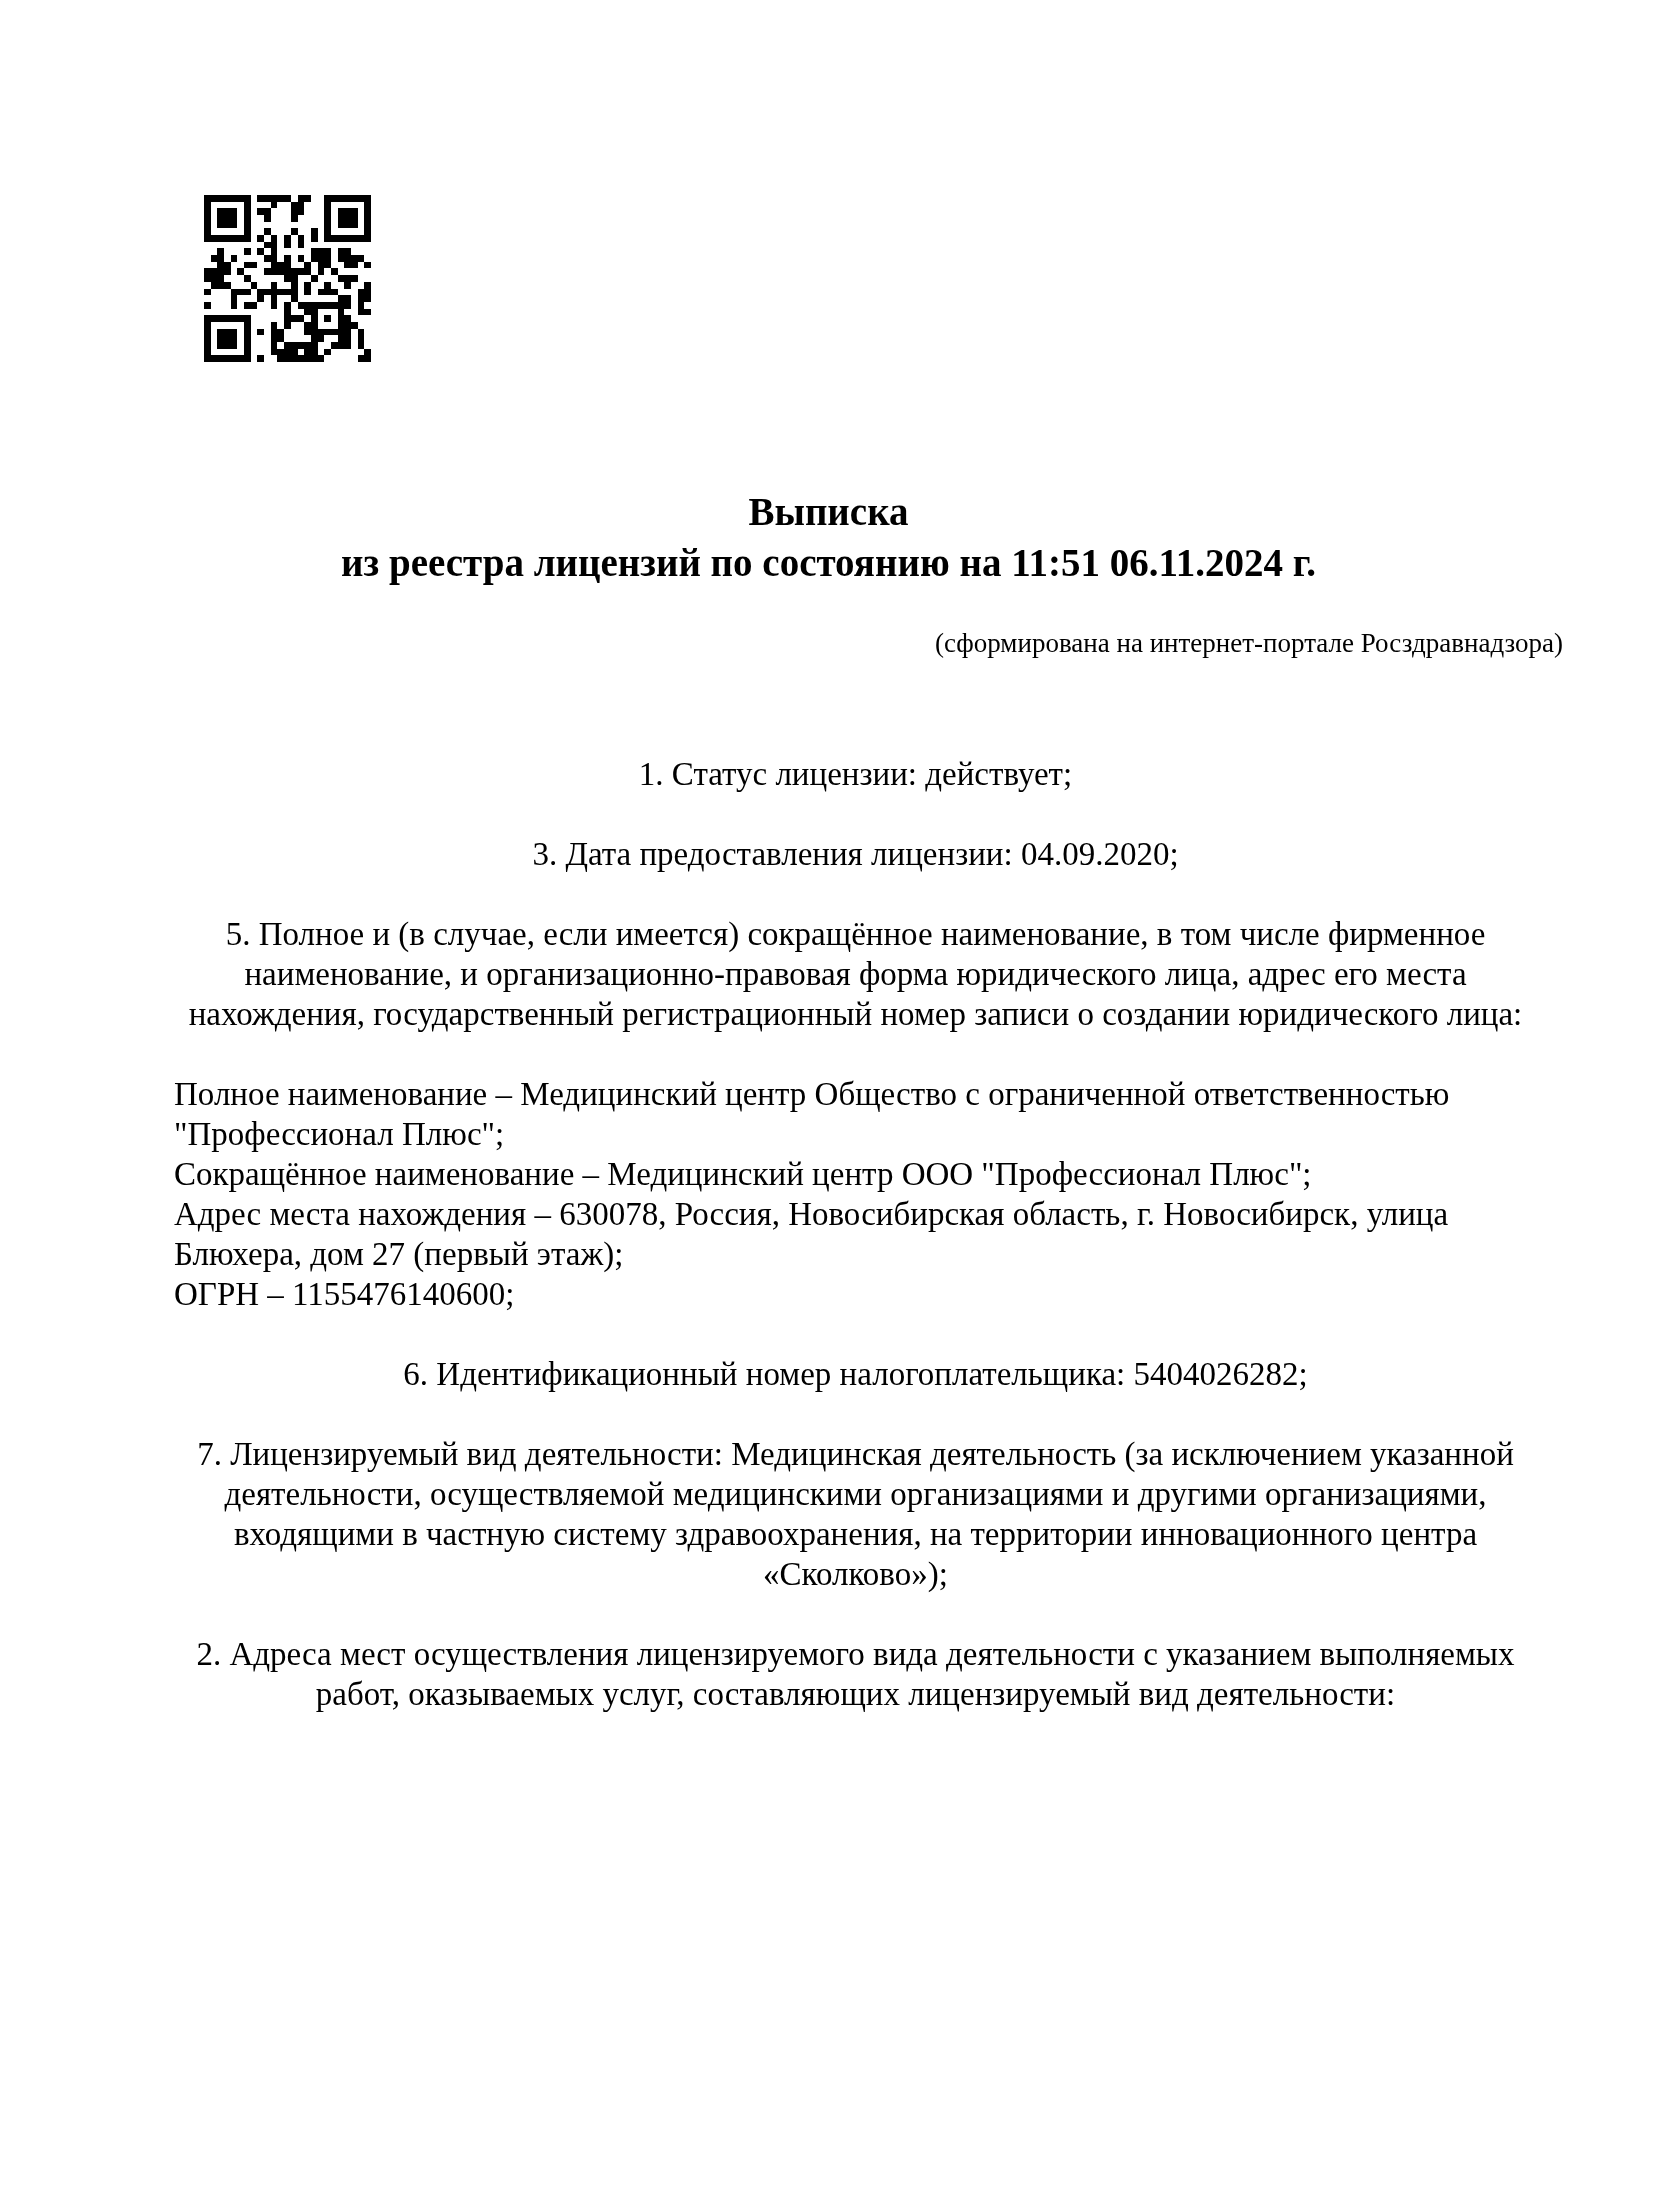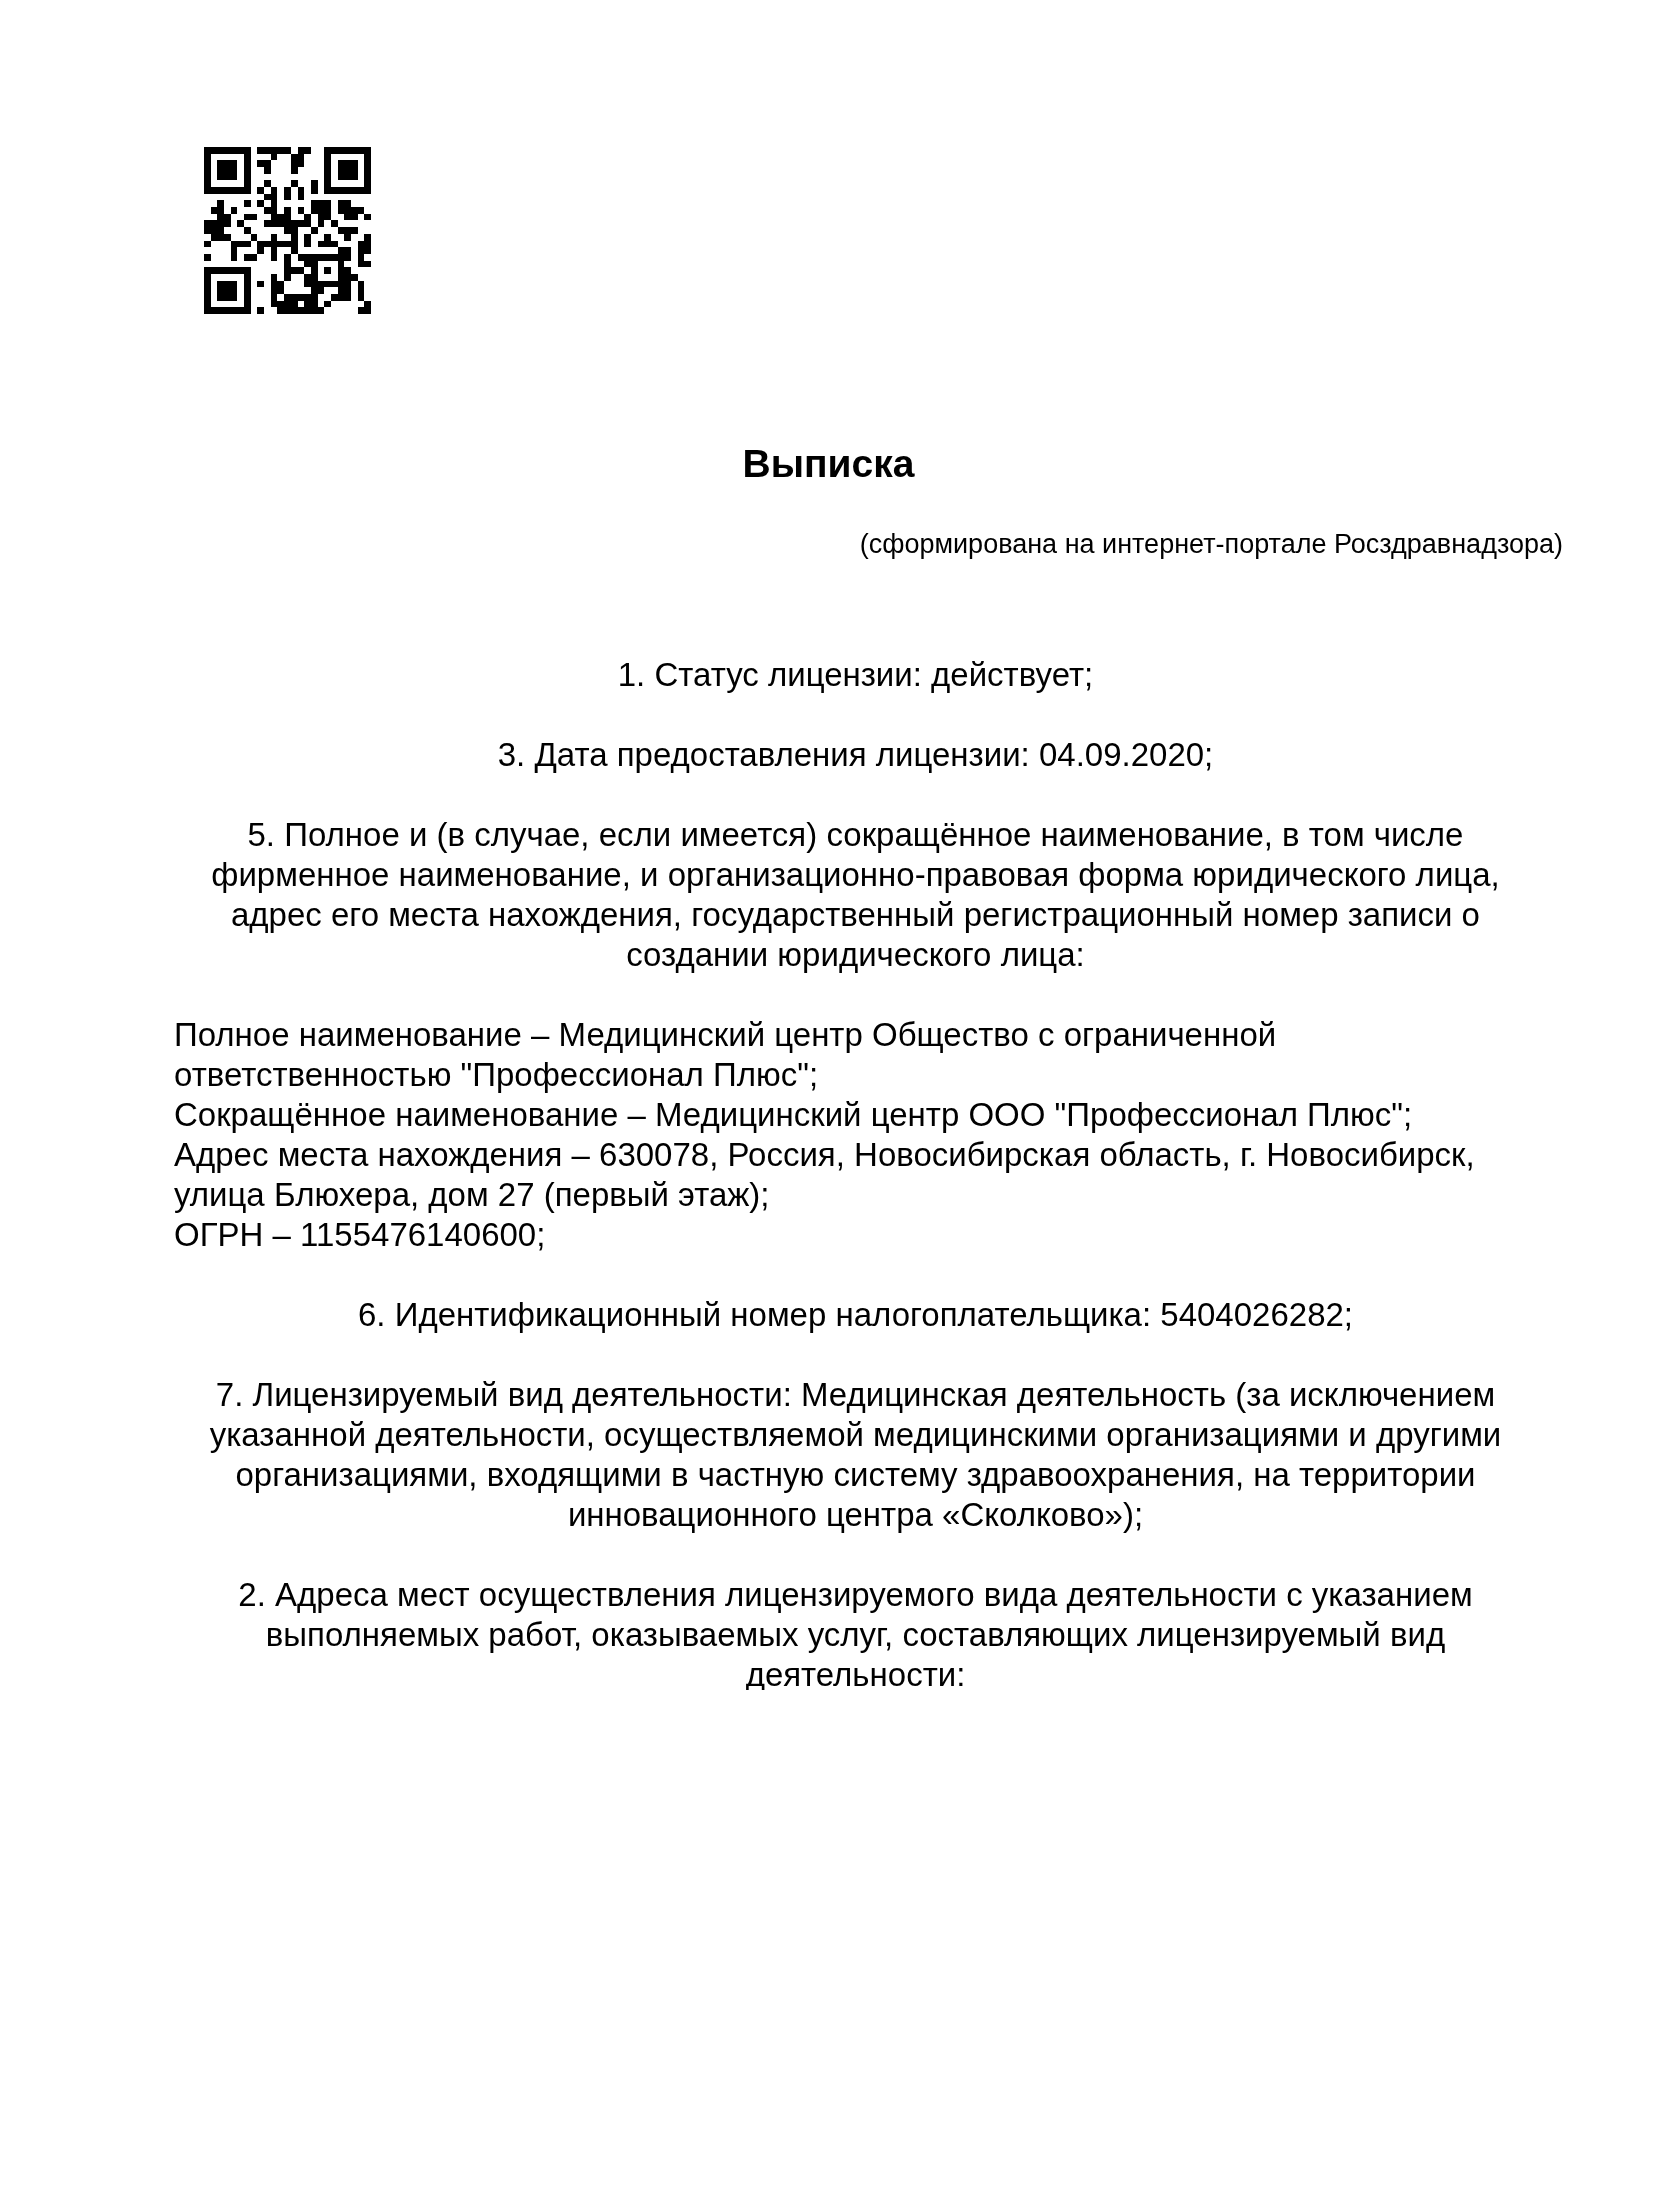--- a/index.html
+++ b/index.html
@@ -2,22 +2,23 @@
 <html style="font-size:10.7px"><head>
 <meta charset="utf-8">
 <style>
   html,body{margin:0;padding:0;background:#ffffff;}
   .page{
     position:relative;
     width:1657px;
     height:1690px;
     background:#ffffff;
     overflow:hidden;
-    font-family:Liberation Sans, sans-serif;
+    font-family:Liberation Serif, serif;
     color:#000000;
+    margin-top:48px;
   }
   .qr{
     position:absolute;
     left:204px;
     top:147px;
     width:167px;
     height:167px;
     shape-rendering:crispEdges;
     fill:#000000;
   }
@@ -349,20 +350,21 @@
       <rect x="14" y="24" width="1" height="1"></rect>
       <rect x="15" y="24" width="1" height="1"></rect>
       <rect x="16" y="24" width="1" height="1"></rect>
       <rect x="17" y="24" width="1" height="1"></rect>
       <rect x="23" y="24" width="1" height="1"></rect>
       <rect x="24" y="24" width="1" height="1"></rect>
     </svg>
 
   <div class="title">
     <div>Выписка</div>
+    <div>из реестра лицензий по состоянию на 11:51 06.11.2024 г.</div>
   </div>
 
   <div class="subtitle">(сформирована на интернет-портале Росздравнадзора)</div>
 
   <div class="content">
     <div class="para">1. Статус лицензии: действует;</div>
     <div class="para">3. Дата предоставления лицензии: 04.09.2020;</div>
     <div class="para">5. Полное и (в случае, если имеется) сокращённое наименование, в том числе фирменное наименование, и организационно-правовая форма юридического лица, адрес его места нахождения, государственный регистрационный номер записи о создании юридического лица:</div>
 
     <div class="org-details">

